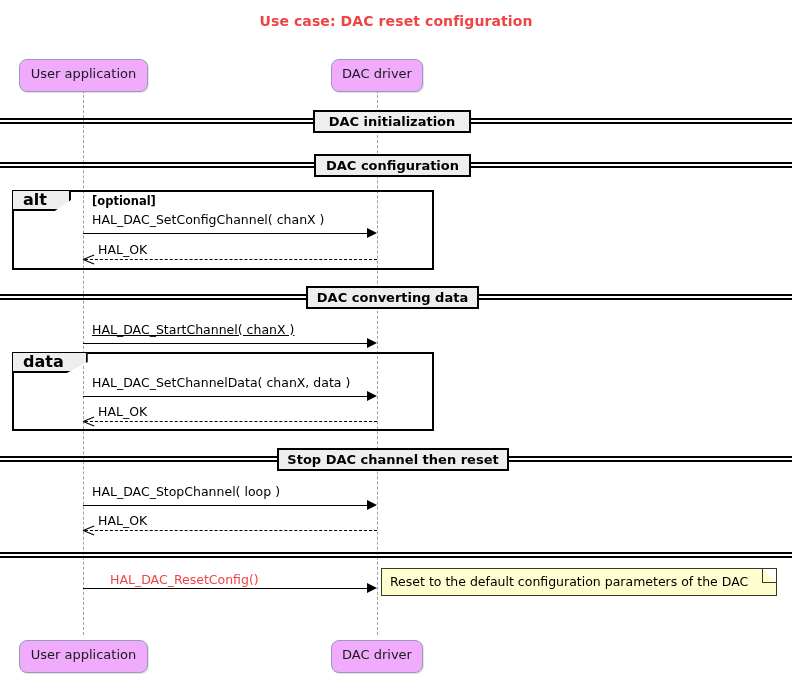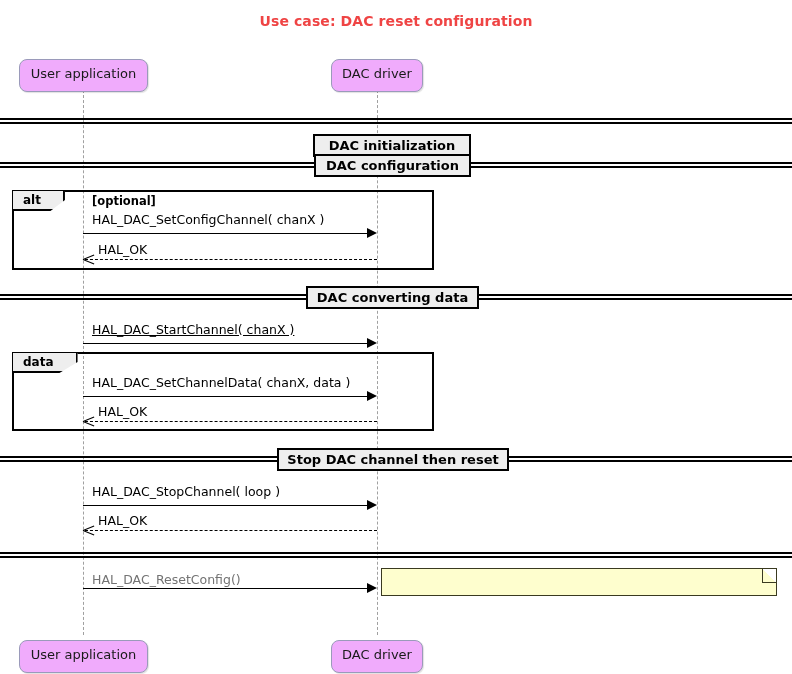--- a/index.html
+++ b/index.html
@@ -99,21 +99,21 @@
   }
   .fragment-tag {
     position: absolute;
     top: -1px;
     left: -1px;
     height: 20px;
     line-height: 18px;
     background: #EEEEEE;
     border-right: 2px solid #000000;
     border-bottom: 2px solid #000000;
-    font-size: 12px;
+    font-size: 16px;
     font-weight: bold;
     color: #000000;
     padding-left: 10px;
     padding-right: 22px;
     box-sizing: border-box;
     white-space: nowrap;
     
     clip-path: polygon(0 0, 100% 0, 100% 45%, 72% 100%, 0 100%);
   }
   .fragment-guard {
@@ -161,21 +161,22 @@
   .arrow-left-open::after  { transform: rotate(22deg); }
 
   .msg-label {
     position: absolute;
     font-size: 12.5px;
     color: #000000;
     white-space: nowrap;
     z-index: 4;
   }
   .msg-label.link {
-    color: #737373;
+    color: #ef4444;
+    margin-left: 18px;
   }
 
   
   .note {
     position: absolute;
     background: #FEFECE;
     border: 1px solid #3A3A20;
     box-sizing: border-box;
     font-size: 12.5px;
     color: #000000;
@@ -200,21 +201,21 @@
 <div class="lifeline" style="left:83px;"></div>
 <div class="lifeline" style="left:377px;"></div>
 
 <div class="participant" style="left:19px; top:59px; width:129px;">User application</div>
 <div class="participant" style="left:331px; top:59px; width:92px;">DAC driver</div>
 
 <div class="divider" style="top:118px;">
   <div class="line-top"></div>
   <div class="line-bot"></div>
 </div>
-<div class="divider-label" style="left:313px; top:110px; width:158px;margin-top:24px;">DAC initialization</div>
+<div class="divider-label" style="left:313px; top:110px; width:158px;">DAC initialization</div>
 
 <div class="divider" style="top:162px;">
   <div class="line-top"></div>
   <div class="line-bot"></div>
 </div>
 <div class="divider-label" style="left:314px; top:154px; width:157px;">DAC configuration</div>
 
 <div class="fragment" style="left:12px; top:190px; width:422px; height:80px;">
   <div class="fragment-tag">alt</div>
 </div>
@@ -267,17 +268,18 @@
 <div class="divider" style="top:552px;">
   <div class="line-top"></div>
   <div class="line-bot"></div>
 </div>
 
 <div class="msg-label link" style="left:92px; top:572px;">HAL_DAC_ResetConfig()</div>
 <div class="msg-line" style="left:83px; top:588px; width:290px;"></div>
 <div class="arrow-right" style="left:367px; top:583px;"></div>
 
 <div class="note" style="left:381px; top:568px; width:396px; height:28px;">
+  <span>Reset to the default configuration parameters of the DAC</span>
   <span class="fold"></span>
 </div>
 
 <div class="participant" style="left:19px; top:640px; width:129px;">User application</div>
 <div class="participant" style="left:331px; top:640px; width:92px;">DAC driver</div>
 
 </body></html>

